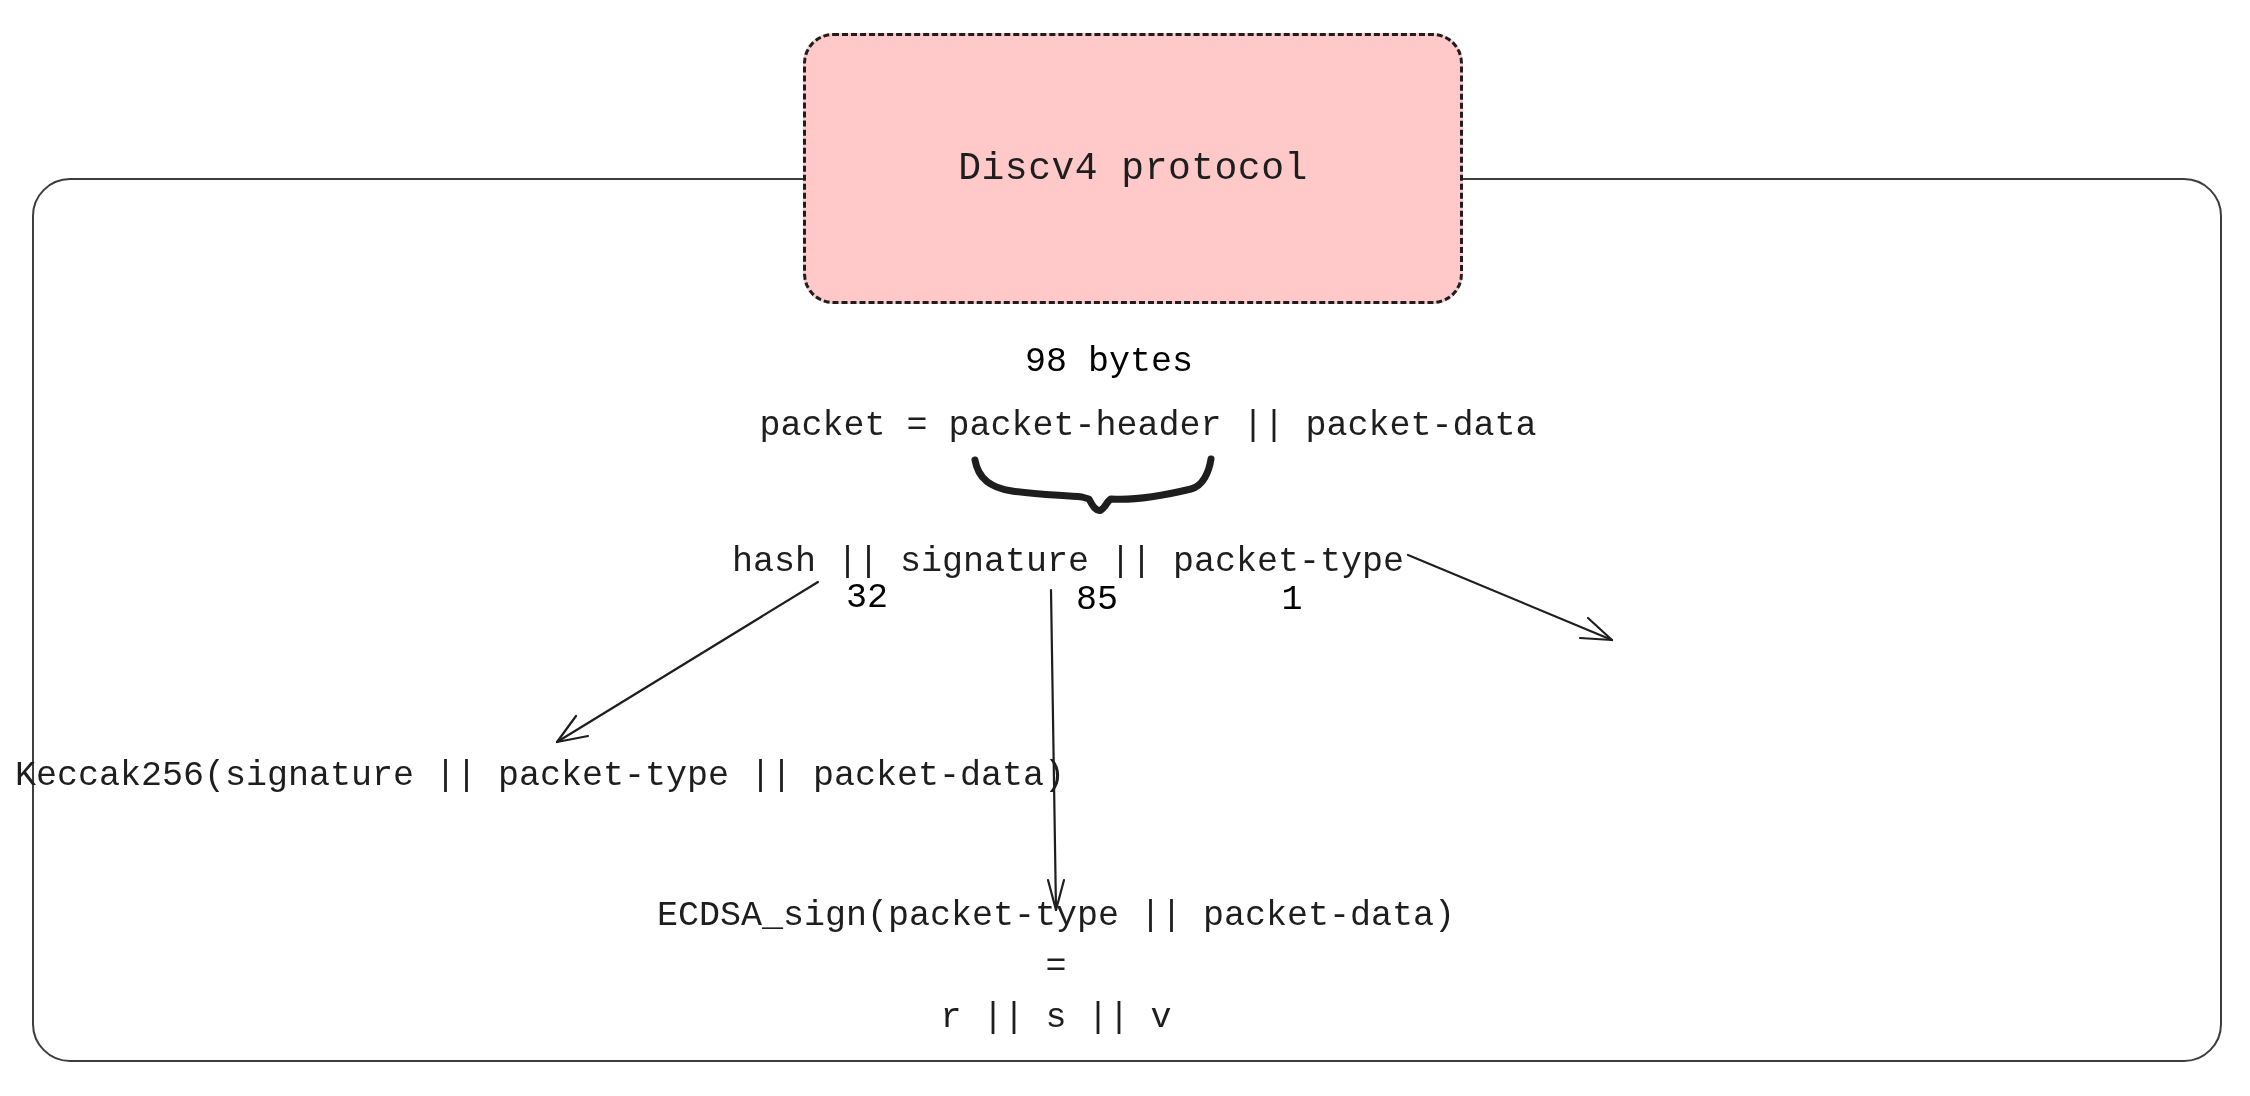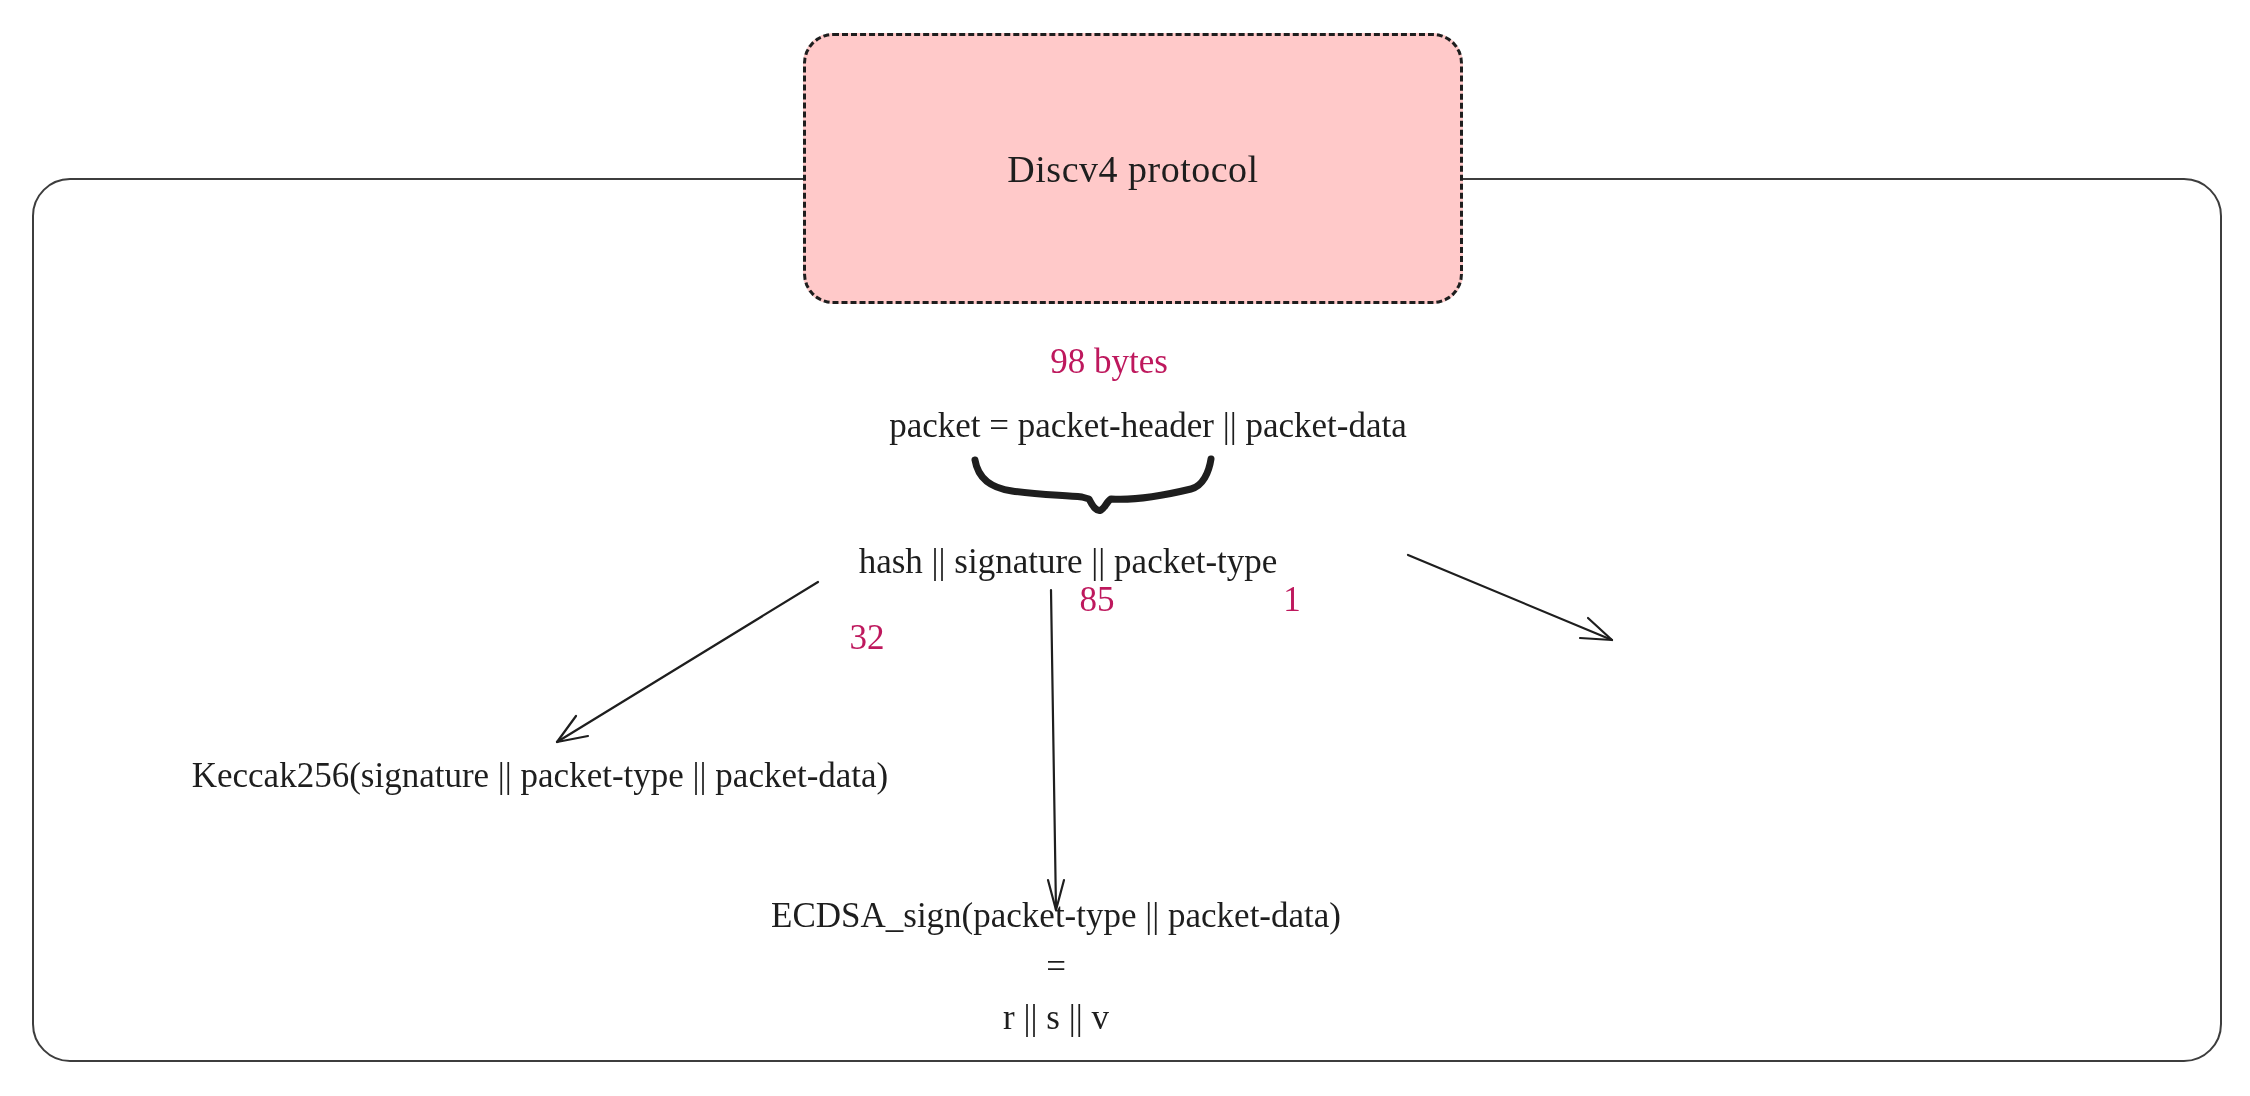--- a/index.html
+++ b/index.html
@@ -2,21 +2,21 @@
 <html><head>
 <meta charset="utf-8">
 <style>
   html, body { margin: 0; padding: 0; background: #ffffff; }
   .canvas {
     position: relative;
     width: 2250px;
     height: 1096px;
     background: #ffffff;
     overflow: hidden;
-    font-family: Liberation Serif, serif;
+    font-family: Liberation Mono, monospace;
     color: #1e1e1e;
   }
   .outer-box {
     position: absolute;
     left: 32px; top: 178px;
     width: 2190px; height: 884px;
     border: 2px solid #3d3d3d;
     border-radius: 38px;
     box-sizing: border-box;
     background: transparent;
@@ -39,21 +39,21 @@
     letter-spacing: 0.5px;
   }
   .txt {
     position: absolute;
     transform: translate(-50%, -50%);
     white-space: nowrap;
     font-size: 35px;
     line-height: 1.2;
     z-index: 2;
   }
-  .blue { color: #be185d; }
+  .blue { color: #000000; }
   .small-num { font-size: 35px; }
   .overlay {
     position: absolute;
     left: 0; top: 0;
     width: 2250px; height: 1096px;
     z-index: 1;
     pointer-events: none;
   }
   .overlay path { fill: none; stroke: #1e1e1e; }
   .brace { stroke-width: 7px; stroke-linecap: round; stroke-linejoin: round; }
@@ -87,21 +87,21 @@
   <div class="title-box">
     <span class="title-text">Discv4 protocol</span>
   </div>
 
   <div class="txt blue" style="left:1109px; top:362px;">98 bytes</div>
 
   <div class="txt" style="left:1148px; top:426px;">packet = packet-header || packet-data</div>
 
   <div class="txt" style="left:1068px; top:562px;">hash || signature || packet-type</div>
 
-  <div class="txt blue small-num" style="left:867px; top:598px;margin-top:40px;">32</div>
+  <div class="txt blue small-num" style="left:867px; top:598px;">32</div>
   <div class="txt blue small-num" style="left:1097px; top:600px;">85</div>
   <div class="txt blue small-num" style="left:1292px; top:600px;">1</div>
 
   <div class="txt" style="left:540px; top:776px;">Keccak256(signature || packet-type || packet-data)</div>
 
   <div class="txt" style="left:1056px; top:916px;">ECDSA_sign(packet-type || packet-data)</div>
   <div class="txt" style="left:1056px; top:967px;">=</div>
   <div class="txt" style="left:1056px; top:1018px;">r || s || v</div>
 
 

